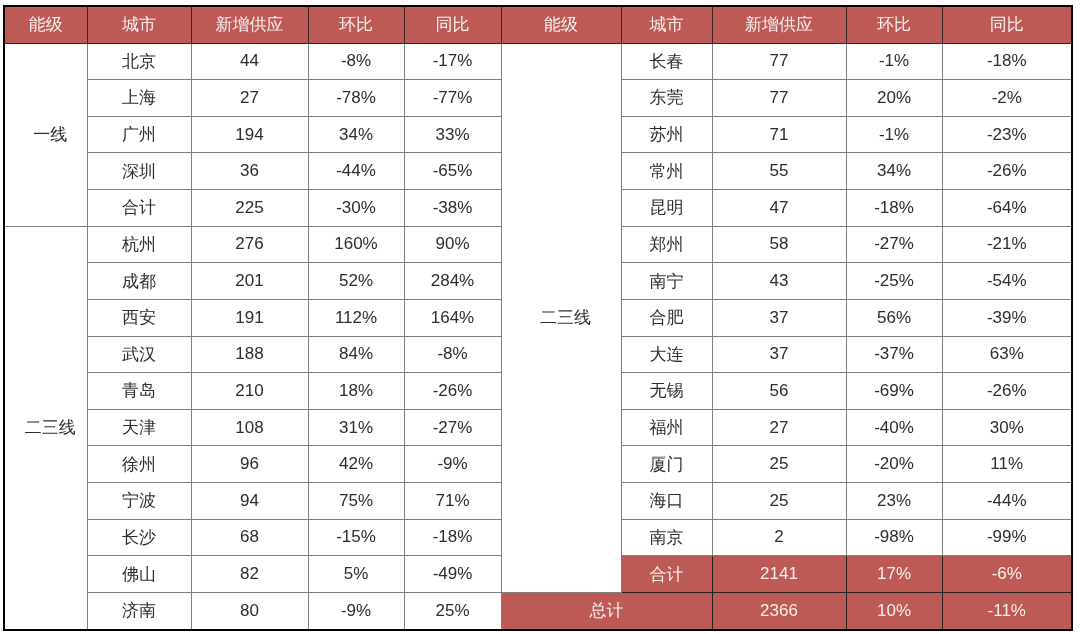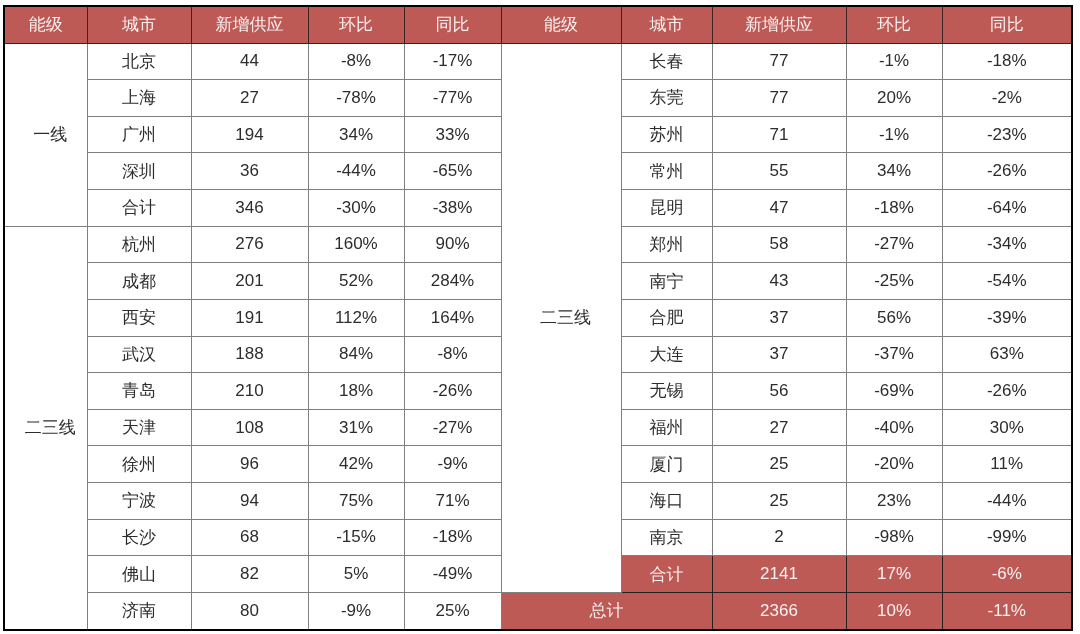--- a/index.html
+++ b/index.html
@@ -123,39 +123,39 @@
     <td>-44%</td>
     <td>-65%</td>
     <td>常州</td>
     <td>55</td>
     <td>34%</td>
     <td>-26%</td>
   </tr>
 
   <tr>
     <td>合计</td>
-    <td>346</td>
+    <td>225</td>
     <td>-30%</td>
     <td>-38%</td>
     <td>昆明</td>
     <td>47</td>
     <td>-18%</td>
     <td>-64%</td>
   </tr>
 
   <tr>
     <td class="tier-cell" rowspan="11">二三线</td>
     <td>杭州</td>
     <td>276</td>
     <td>160%</td>
     <td>90%</td>
     <td>郑州</td>
     <td>58</td>
     <td>-27%</td>
-    <td>-34%</td>
+    <td>-21%</td>
   </tr>
 
   <tr>
     <td>成都</td>
     <td>201</td>
     <td>52%</td>
     <td>284%</td>
     <td>南宁</td>
     <td>43</td>
     <td>-25%</td>

